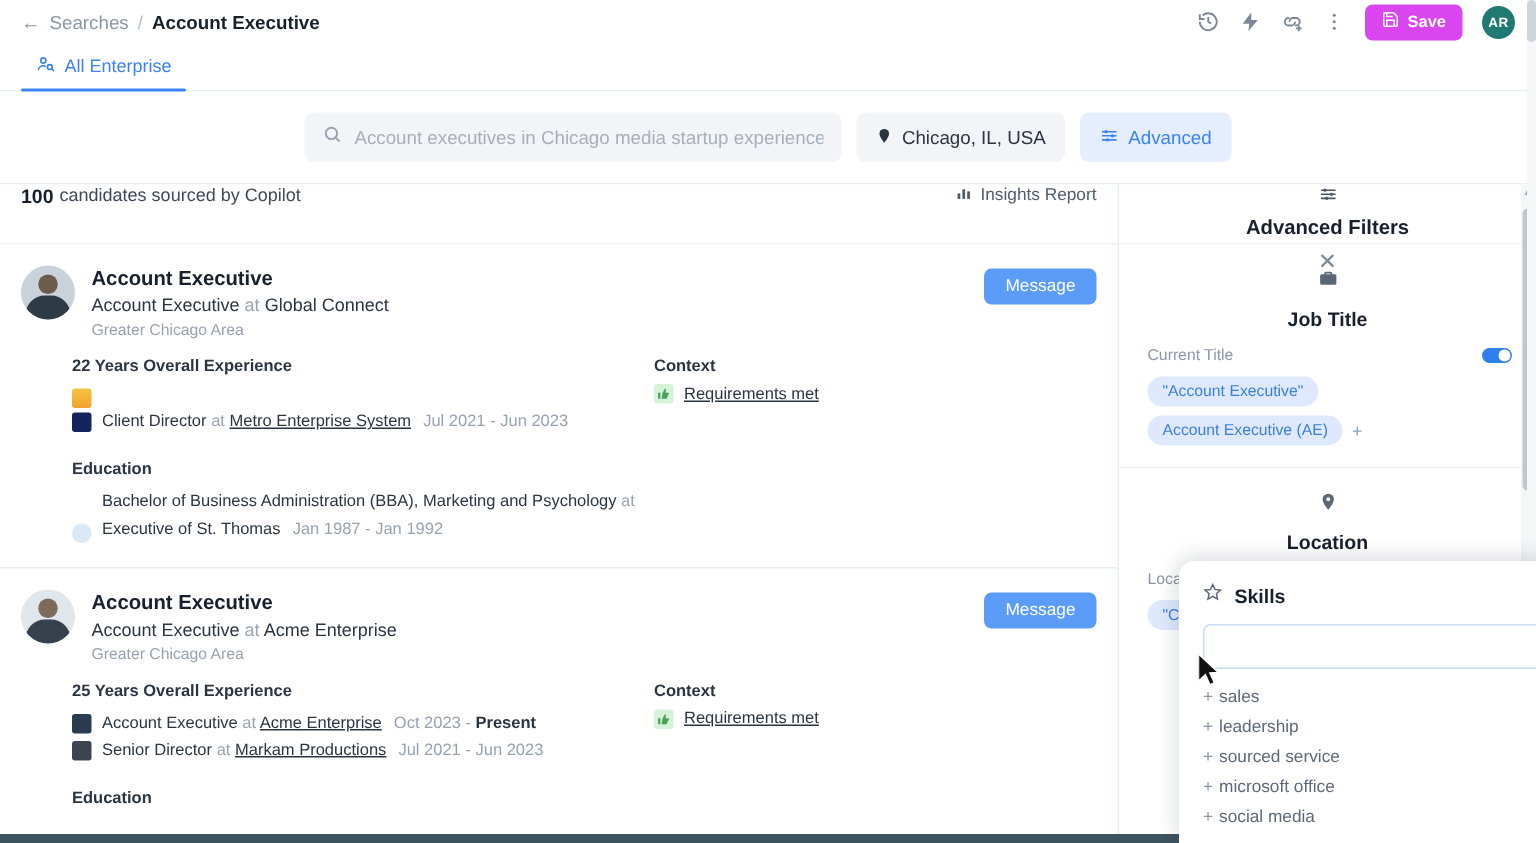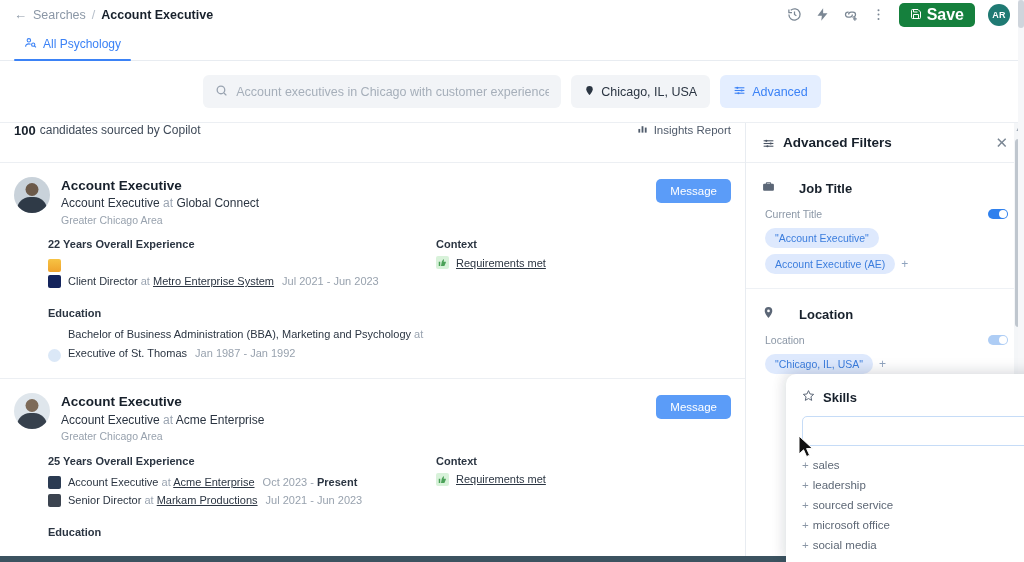--- a/index.html
+++ b/index.html
@@ -22,22 +22,22 @@
   .back-arrow { color:#8b97a6; font-size:13px; line-height:1; }
   .crumb-parent { color:#8b97a6; }
   .crumb-sep { color:#b5bec9; }
   .crumb-current { color:#17202b; font-weight:700; }
   .topbar-spacer { flex:1; }
   .topbar-actions { display:flex; align-items:center; gap:13px; }
   .ticon { width:15px; height:15px; color:#7b8794; display:flex; align-items:center; justify-content:center; }
   .ticon svg { width:15px; height:15px; display:block; }
   .save-btn {
     display:flex; align-items:center; gap:5px;
-    background:#15803d; color:#fff; border:none; border-radius:5px;
-    height:24px; padding:0 11px; font-size:16px; font-family:inherit; font-weight:700;
+    background:#d946ef; color:#fff; border:none; border-radius:5px;
+    height:24px; padding:0 11px; font-size:11px; font-family:inherit; font-weight:700;
     cursor:pointer;
   }
   .save-btn svg { width:12px; height:12px; }
   .avatar-badge {
     width:22px; height:22px; border-radius:50%; background:#1f7a73; color:#fff;
     font-size:9px; font-weight:700; display:flex; align-items:center; justify-content:center;
     letter-spacing:.3px;
   }
 
   
@@ -117,27 +117,27 @@
   .edu-row { display:flex; align-items:flex-end; gap:7px; font-size:11px; color:#2b3542; line-height:1.7; }
   .edu-text .at { color:#9aa4b1; }
   .edu-text .dates { color:#98a2ae; margin-left:5px; }
   .ctx-row { display:flex; align-items:center; gap:7px; font-size:11px; }
   .thumb { width:13px; height:13px; border-radius:2px; background:#d8f2da; display:flex; align-items:center; justify-content:center; flex:none; }
   .thumb svg { width:9px; height:9px; color:#4aa158; }
   .ctx-link { color:#2b3542; text-decoration:underline; cursor:pointer; }
 
   
   .filters { width:278px; background:#fff; position:relative; overflow:hidden; }
-  .filters-head { height:40px; display:flex; align-items:center; gap:8px; padding:0 16px; border-bottom:1px solid #eceff3; }
+  .filters-head { height:40px; display:flex; align-items:center; gap:8px; padding:0 16px; border-bottom:1px solid #eceff3;flex-direction:column; }
   .filters-head .fi { width:13px; height:13px; color:#4a5463; }
   .filters-title { font-size:13.5px; font-weight:700; color:#17202b; flex:1; }
   .close-x { font-size:15px; color:#7b8794; cursor:pointer; line-height:1; }
   .fgroup { padding:16px 16px 0 16px; }
   .fgroup + .fgroup { border-top:1px solid #eef1f5; margin-top:14px; }
-  .fgroup-head { display:flex; align-items:center; gap:24px; margin-bottom:11px; }
+  .fgroup-head { display:flex; align-items:center; gap:8px; margin-bottom:11px;flex-direction:column; }
   .fgroup-head svg { width:13px; height:13px; color:#5b6676; }
   .fgroup-title { font-size:13px; font-weight:700; color:#17202b; }
   .frow { display:flex; align-items:center; margin-bottom:8px; padding-left:3px; }
   .frow-label { font-size:10.5px; color:#8b97a6; flex:1; }
   .toggle { width:20px; height:10px; border-radius:6px; background:#2f80ed; position:relative; cursor:pointer; }
   .toggle::after { content:""; position:absolute; right:1px; top:1px; width:8px; height:8px; border-radius:50%; background:#fff; }
   .toggle.soft { background:#aecdf5; }
   .chips { display:flex; flex-wrap:wrap; align-items:center; gap:6px; padding-left:3px; }
   .chip { background:#dee9fd; color:#3b7ddd; border-radius:11px; padding:4px 10px; font-size:10.5px; cursor:pointer; }
   .chip-plus { color:#8fa3be; font-size:12px; cursor:pointer; }
@@ -235,33 +235,33 @@
   <div class="tabs">
     <div class="tab active">
       <span>
         <svg viewBox="0 0 24 24" fill="none" stroke="currentColor" stroke-width="2">
             <circle cx="9" cy="8" r="3.2"></circle>
             <path d="M3 20c0-3.3 2.7-5.5 6-5.5 1.2 0 2.3.3 3.2.8"></path>
             <circle cx="17" cy="16" r="3"></circle>
             <line x1="19.2" y1="18.2" x2="22" y2="21"></line>
           </svg>
       </span>
-      <span>All Psychology</span>
+      <span>All Enterprise</span>
     </div>
   </div>
 
   <div class="searchrow">
     <div class="search-field">
       <span>
         <svg viewBox="0 0 24 24" fill="none" stroke="currentColor" stroke-width="2.4">
             <circle cx="11" cy="11" r="7"></circle>
             <line x1="16.5" y1="16.5" x2="21" y2="21"></line>
           </svg>
       </span>
-      <span class="search-ph">Account executives in Chicago with customer experience</span>
+      <span class="search-ph">Account executives in Chicago media startup experience</span>
     </div>
     <div class="loc-chip">
       <span>
         <svg viewBox="0 0 24 24" fill="currentColor">
             <path d="M12 2a7 7 0 0 0-7 7c0 5 7 13 7 13s7-8 7-13a7 7 0 0 0-7-7z"></path>
           </svg>
       </span>
       <span>Chicago, IL, USA</span>
     </div>
     <div class="adv-chip">

